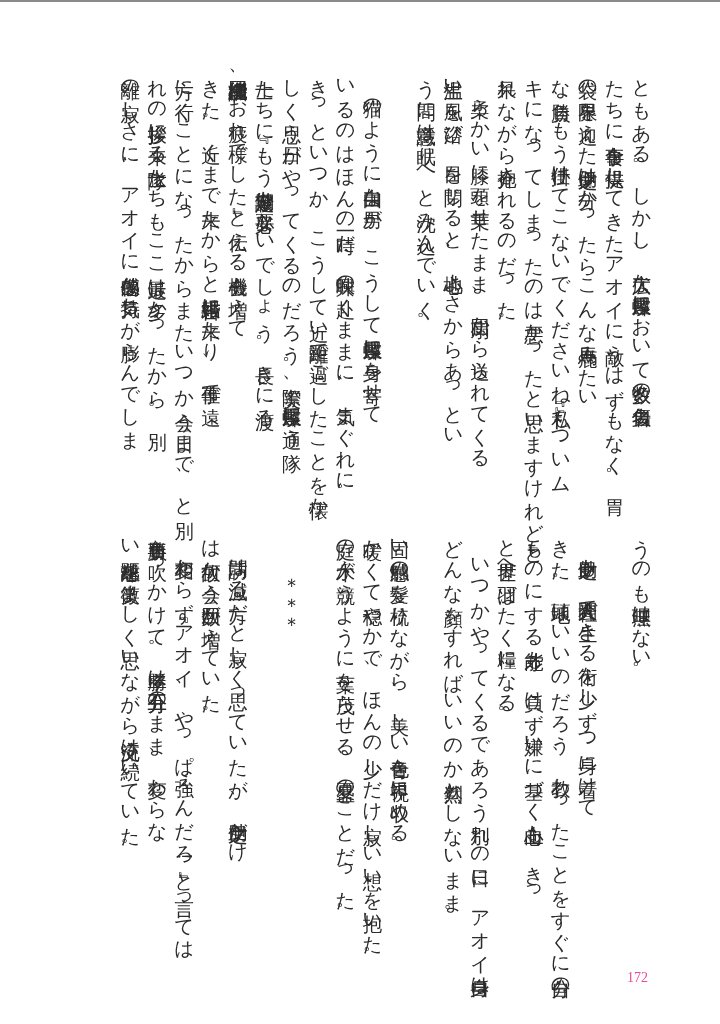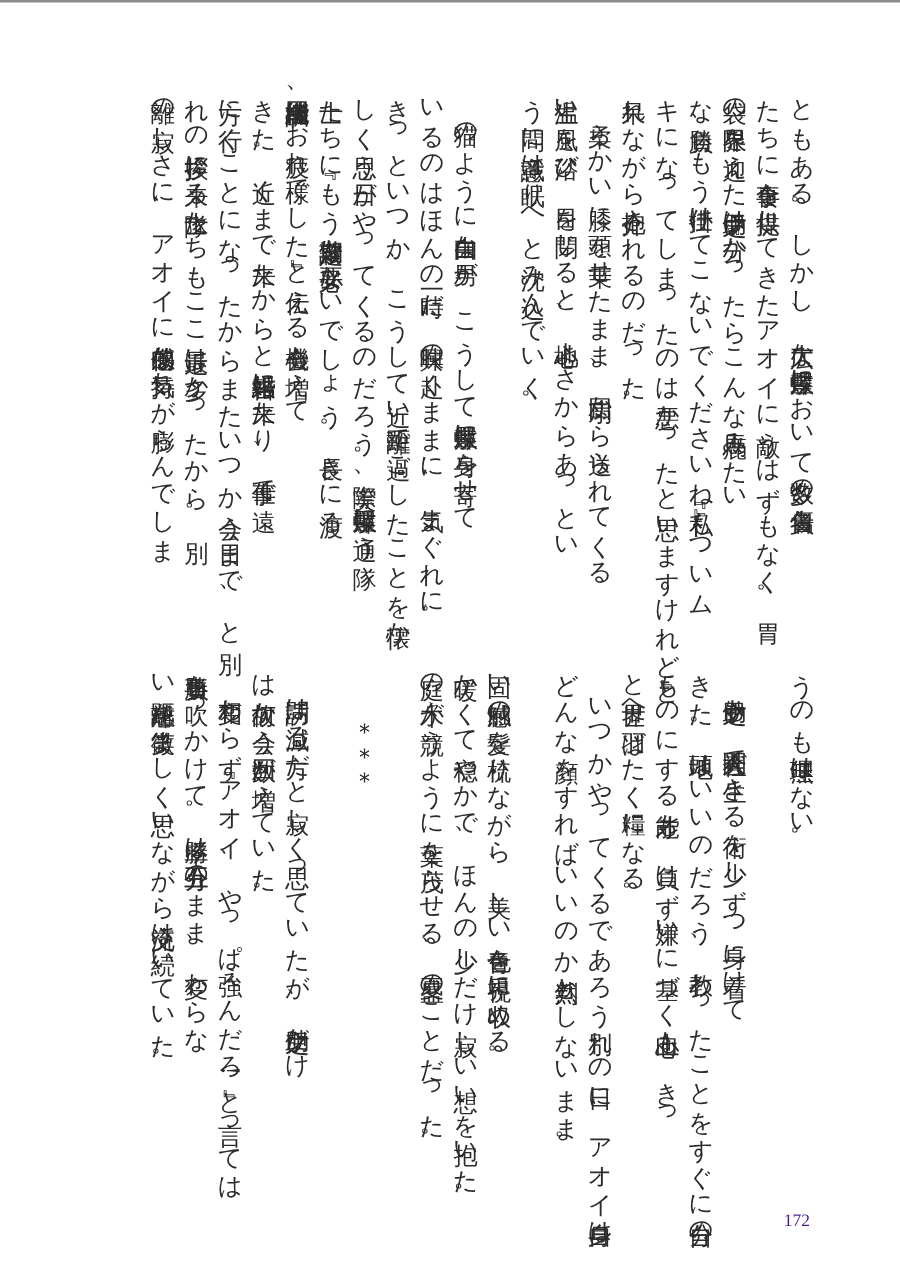--- a/index.html
+++ b/index.html
@@ -57,21 +57,21 @@
     }
     .col.separator {
       padding-top: 38.8px;
     }
     .page-number {
       position: absolute;
       left: 627px;
       top: 970px;
       font-family: "Liberation Serif", "DejaVu Serif", serif;
       font-size: 14px;
-      color: #4c1d95;
+      color: #ec4899;
       text-align: center;
     }
   </style>
 </head>
 <body>
 
 <div class="top-border"></div>
 
 <div class="page">
 

